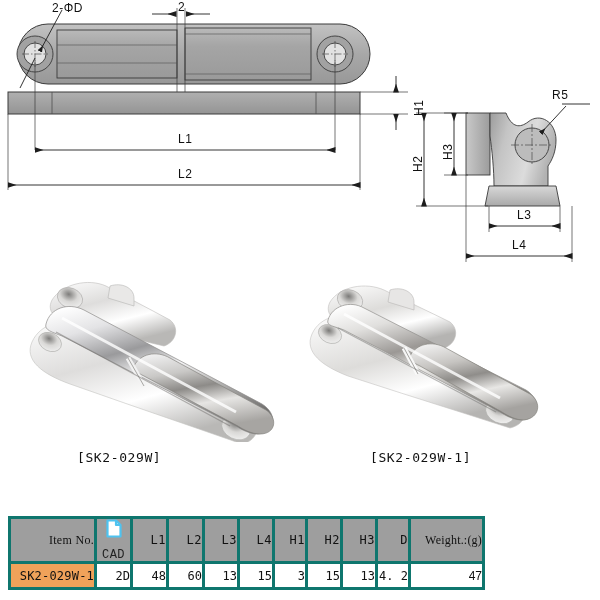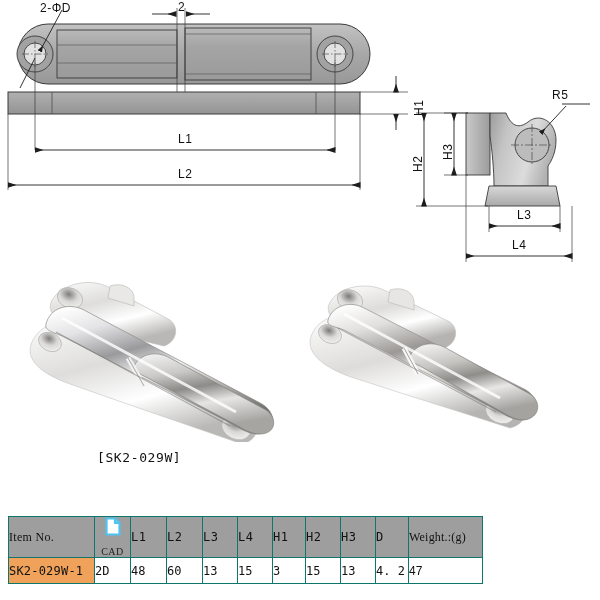--- a/index.html
+++ b/index.html
@@ -56,22 +56,22 @@
     left: 8px;
     top: 516px;
     width: 448px;
   }
   table.spec {
     border-collapse: collapse;
     width: 448px;
     table-layout: fixed;
   }
   table.spec th, table.spec td {
-    border: 1px solid #0f766e;
-    text-align: left;
+    border: 3px solid #0f766e;
+    text-align: right;
     vertical-align: middle;
     padding: 0;
     font-size: 12px;
   }
   table.spec thead th {
     background: #9e9e9e;
     height: 34px;
     color: #111;
     font-weight: normal;
   }
@@ -95,22 +95,22 @@
   th.hdr-cad { padding: 1px 0 2px 0; }
   .cad-icon-box {
     display: flex;
     flex-direction: column;
     align-items: center;
     justify-content: center;
     line-height: 1;
   }
   .cad-icon-box svg { display: block; }
   .cad-text {
-    font-family: Liberation Serif, serif;
-    font-size: 10px;
+    font-family: Liberation Mono, monospace;
+    font-size: 12px;
     letter-spacing: 0.5px;
     margin-top: 11px;
     color: #222;
   }
   table.spec tbody tr { height: 26px; }
   td.cell-item {
     background: #f0a25a;
     font-family: "DejaVu Sans Mono", monospace;
     font-size: 12px;
     letter-spacing: 0.2px;
@@ -272,21 +272,21 @@
       <line x1="560" y1="206" x2="560" y2="232" stroke="#3a3a3a" stroke-width="0.7"></line>
       <line x1="489" y1="226" x2="560" y2="226" stroke="#1d1d1d" stroke-width="0.9" marker-start="url(#arrInStart)" marker-end="url(#arrIn)"></line>
     </g>
     <g>
       <line x1="466" y1="175" x2="466" y2="262" stroke="#3a3a3a" stroke-width="0.7"></line>
       <line x1="572" y1="206" x2="572" y2="262" stroke="#3a3a3a" stroke-width="0.7"></line>
       <line x1="466" y1="256" x2="572" y2="256" stroke="#1d1d1d" stroke-width="0.9" marker-start="url(#arrInStart)" marker-end="url(#arrIn)"></line>
     </g>
   </svg>
 
-  <div class="dim-label" style="left:40px; top:1px;">2-ΦD</div>
+  <div class="dim-label" style="left:52px; top:1px;">2-ΦD</div>
   <div class="dim-label" style="left:178px; top:0px;">2</div>
   <div class="dim-label" style="left:178px; top:132px;">L1</div>
   <div class="dim-label" style="left:178px; top:167px;">L2</div>
 
   <div class="dim-label vert" style="left:412px; top:116px;">H1</div>
   <div class="dim-label vert" style="left:411px; top:172px;">H2</div>
   <div class="dim-label vert" style="left:441px; top:160px;">H3</div>
   <div class="dim-label" style="left:552px; top:88px;">R5</div>
   <div class="dim-label" style="left:517px; top:208px;">L3</div>
   <div class="dim-label" style="left:512px; top:238px;">L4</div>
@@ -384,21 +384,22 @@
 
     <path d="M 104,76 L 118,102" stroke="#fafafa" stroke-width="5" fill="none" opacity="0.95"></path>
     <path d="M 104,76 L 118,102" stroke="#a5a4a1" stroke-width="1" fill="none"></path>
 
     <path d="M 44,42 L 200,126" stroke="#ffffff" stroke-width="3" opacity="0.8" fill="none"></path>
     <path d="M 38,56 L 196,140" stroke="#727170" stroke-width="1.2" opacity="0.5" fill="none"></path>
 
     <path d="M 90,18 C 102,14 114,20 114,30 L 114,38 L 88,30 Z" fill="#e7e6e5" stroke="#b8b7b5" stroke-width="0.6"></path>
   </svg>
 
-  <div class="caption" style="left:97px; top:450px;">[SK2-029W]</div>
+  <div class="caption" style="left:77px; top:450px;">[SK2-029W]</div>
+  <div class="caption" style="left:370px; top:450px;">[SK2-029W-1]</div>
 
   <div id="spec-table-wrap">
     <table class="spec">
       <colgroup>
         <col style="width:86px">
         <col style="width:36px">
         <col style="width:36px">
         <col style="width:36px">
         <col style="width:35px">
         <col style="width:35px">

